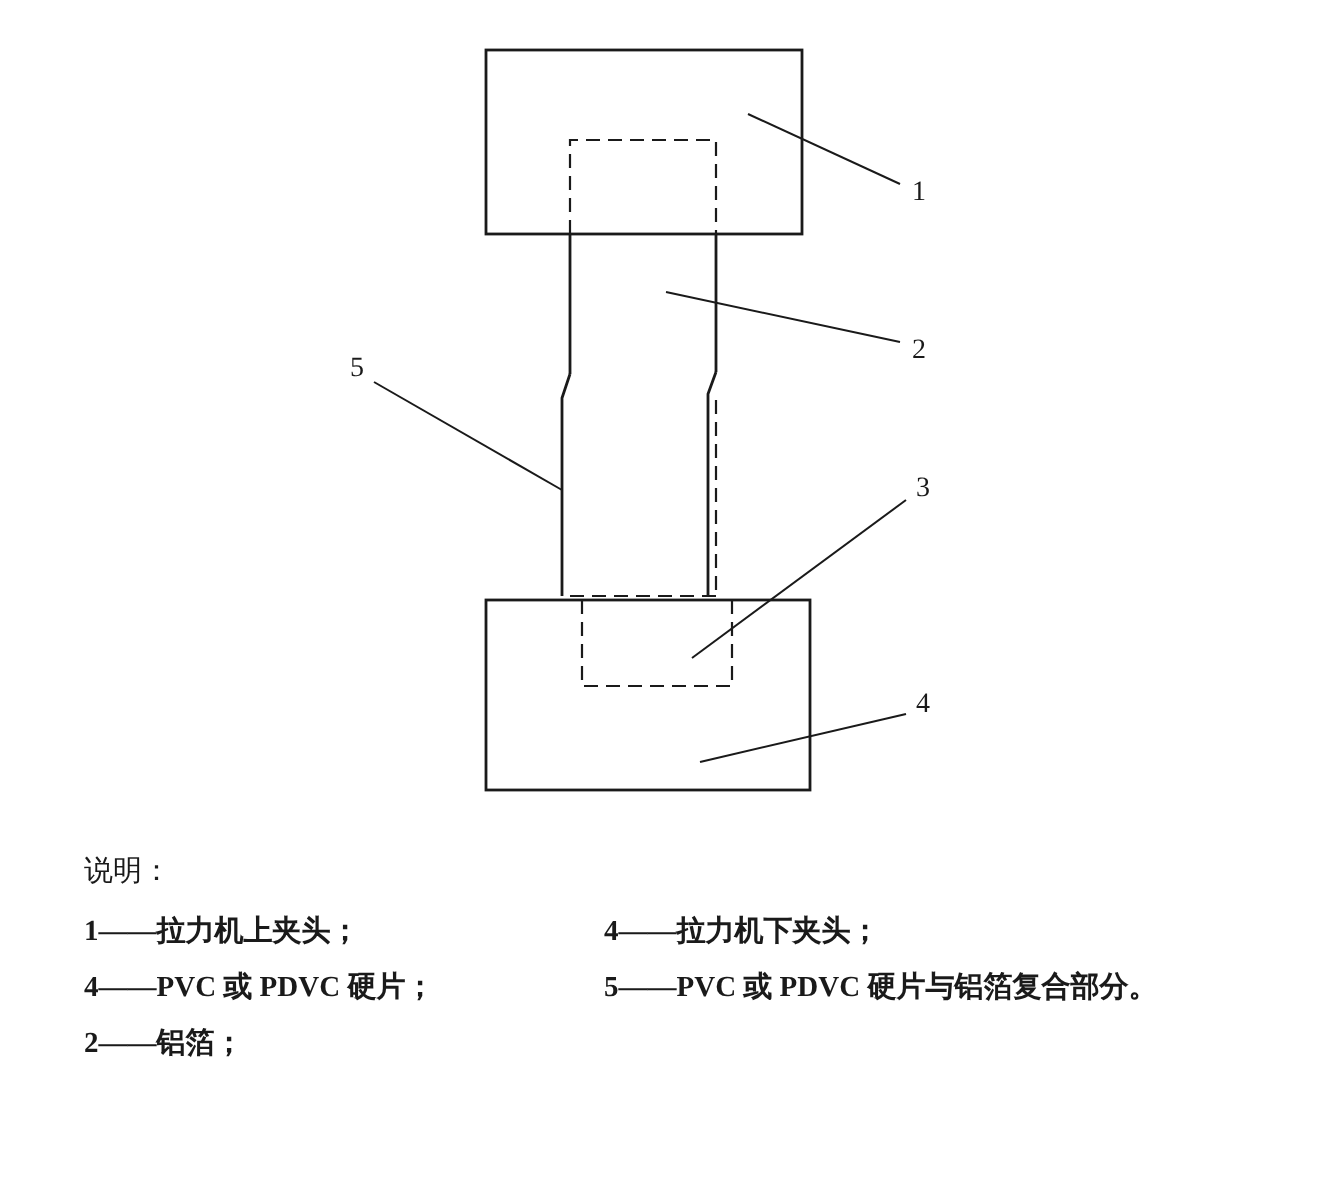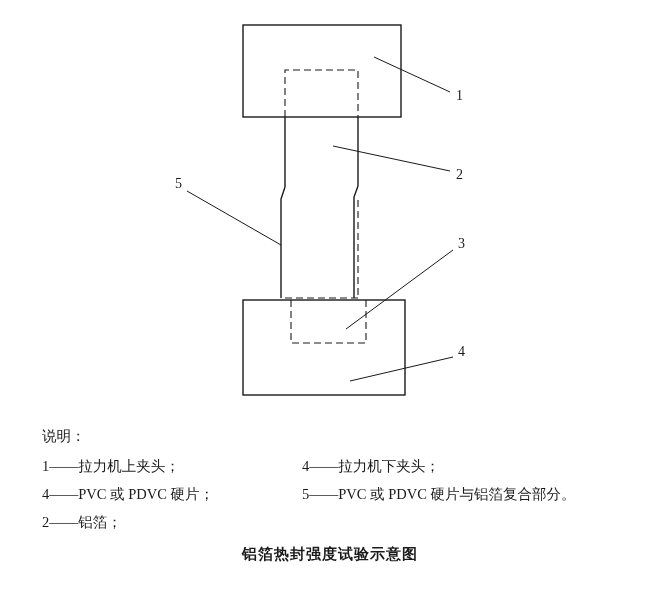--- a/index.html
+++ b/index.html
@@ -25,21 +25,21 @@
     position: absolute;
     left: 42px;
     top: 422px;
     font-size: 14.5px;
     line-height: 28px;
   }
   .legend-title { margin-bottom: 2px; }
   .legend-cols { display: flex; }
   .legend-col-1 { width: 260px; }
   .legend-col-2 { width: 360px; }
-  .legend-item { white-space: nowrap; }
+  .legend-item { white-space: nowrap; font-weight: bold; }
   .caption {
     position: absolute;
     left: 0;
     top: 545px;
     width: 660px;
     text-align: center;
     font-family: "Liberation Sans", "DejaVu Sans", sans-serif;
     font-weight: bold;
     font-size: 15px;
     letter-spacing: 1px;
@@ -90,15 +90,14 @@
         <div class="legend-item">4——PVC 或 PDVC 硬片；</div>
         <div class="legend-item">2——铝箔；</div>
       </div>
       <div class="legend-col-2">
         <div class="legend-item">4——拉力机下夹头；</div>
         <div class="legend-item">5——PVC 或 PDVC 硬片与铝箔复合部分。</div>
       </div>
     </div>
   </div>
 
-  <div class="caption">铝箔热封强度试验示意图</div>
 
 </div>
 
 </body></html>

